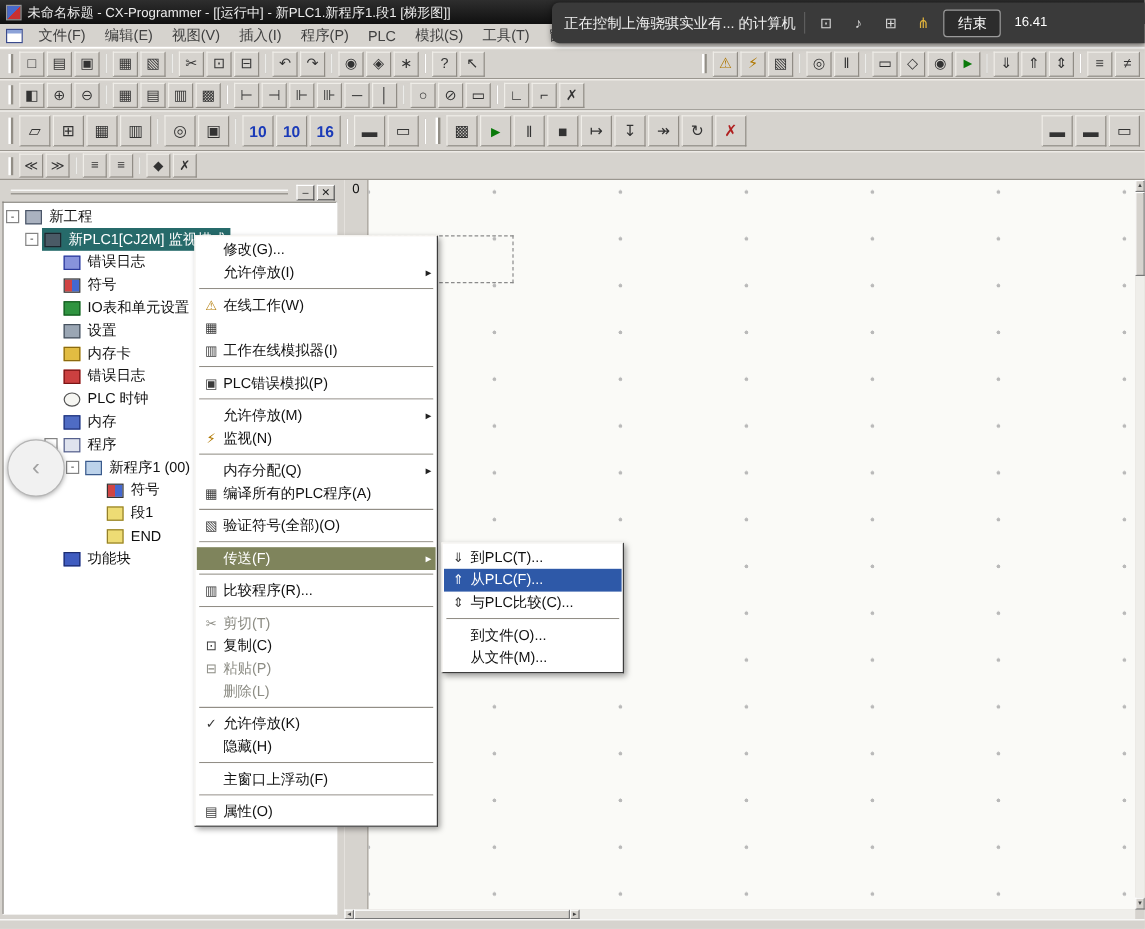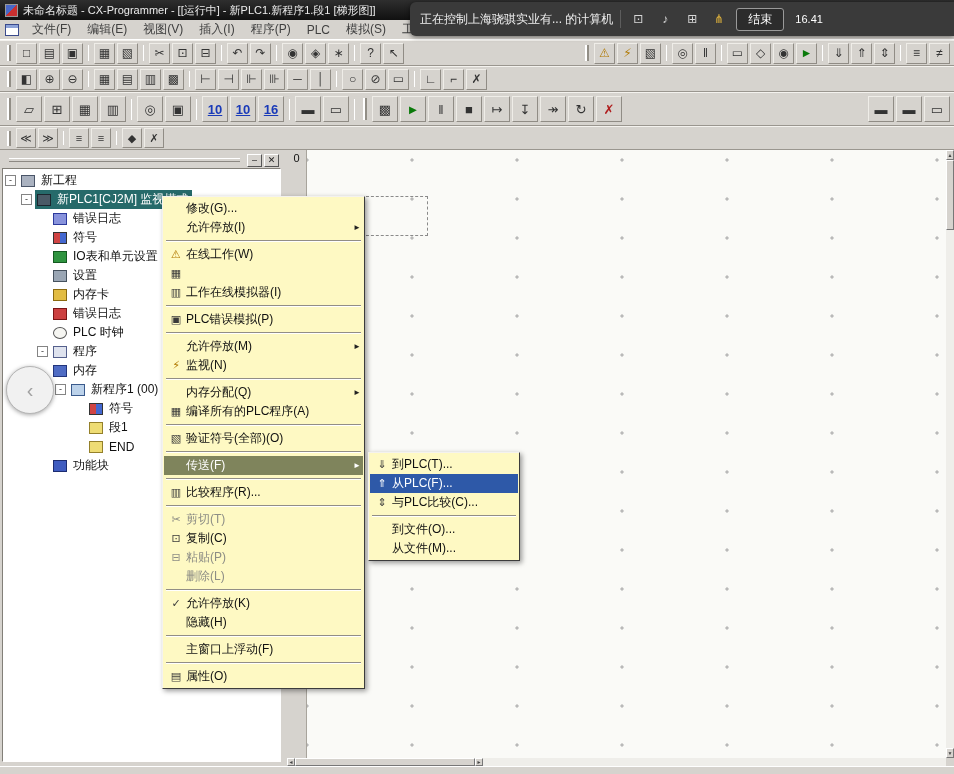--- a/index.html
+++ b/index.html
@@ -4,21 +4,21 @@
 <style>
   *{box-sizing:border-box;margin:0;padding:0}
   html,body{width:954px;height:774px}
   body{position:relative;overflow:hidden;background:#d6d3ce;font-family:"Liberation Sans","DejaVu Sans",sans-serif;font-size:12px;color:#111}
 
   
   .titlebar{position:absolute;left:0;top:0;width:954px;height:20px;background:linear-gradient(#2e2e2e,#101010);display:flex;align-items:center;gap:5px;padding:0 5px;color:#ececec;font-size:11px;white-space:nowrap}
   .app-icon{width:13px;height:13px;flex:none;background:linear-gradient(135deg,#4868c8 50%,#c83030 50%);border:1px solid #999}
 
   
-  .remote-bar{position:absolute;left:410px;top:2px;right:0;height:34px;z-index:50;background:#3a3a3a;border-radius:6px 0 0 6px;box-shadow:0 1px 5px rgba(0,0,0,.55);display:flex;align-items:center;gap:7px;padding:0 10px;color:#efefef;font-size:12px;white-space:nowrap}
+  .remote-bar{position:absolute;left:460px;top:2px;right:0;height:34px;z-index:50;background:#3a3a3a;border-radius:6px 0 0 6px;box-shadow:0 1px 5px rgba(0,0,0,.55);display:flex;align-items:center;gap:7px;padding:0 10px;color:#efefef;font-size:12px;white-space:nowrap}
   .rb-msg{overflow:hidden;text-overflow:ellipsis}
   .rb-div{width:1px;height:18px;background:#5d5d5d;flex:none}
   .rb-icon{width:20px;height:18px;flex:none;display:flex;align-items:center;justify-content:center;color:#d8d8d8;font-size:12px}
   .rb-icon.warn{color:#e2b43c}
   .rb-end{flex:none;border:1px solid #9a9a9a;border-radius:3px;background:#2c2c2c;color:#fff;padding:2px 11px;font-size:12px}
   .rb-timer{flex:none;color:#fff;font-size:11px;margin-left:4px}
 
   
   .menubar{position:absolute;left:0;top:20px;width:954px;height:20px;background:#d6d3ce;display:flex;align-items:center;border-bottom:1px solid #fff}
   .child-icon{width:14px;height:12px;flex:none;margin:0 5px;background:#fff;border:1px solid #3a4a8c;box-shadow:inset 0 3px 0 #8ca2d8}
@@ -33,21 +33,21 @@
   .tb4{top:126px;height:24px}
   .tbtn{width:21px;height:21px;flex:none;display:flex;align-items:center;justify-content:center;margin:0 1px;font-size:12px;color:#333;background:#d6d3ce;border:1px solid;border-color:#efede8 #908c85 #908c85 #efede8}
   .tb3 .tbtn{width:26px;height:26px;font-size:13px}
   .tb4 .tbtn{width:20px;height:20px;font-size:11px}
   .tgrip{width:3px;height:75%;flex:none;margin:0 4px;border-left:2px solid #fff;border-right:2px solid #928e86}
   .tsep{width:1px;height:70%;flex:none;background:#928e86;border-right:1px solid #fff;margin:0 4px}
   .tgap{flex:1}
   .c-warn{color:#b07800}
   .c-run{color:#0a7a0a}
   .c-stop{color:#b02020}
-  .c-num{color:#1a3ab8;font-weight:bold;text-decoration:underline;font-size:11px}
+  .c-num{color:#1a3ab8;font-weight:bold;font-size:11px}
 
   
   .tree-panel{position:absolute;left:0;top:150px;width:283px;height:616px;background:#d6d3ce;padding:2px}
   .pane-header{height:16px;display:flex;align-items:center;justify-content:flex-end;gap:2px;padding:0 2px}
   .pane-grip{flex:1;height:4px;margin:0 5px;border-top:1px solid #fff;border-bottom:1px solid #8d8983}
   .pane-btn{width:15px;height:13px;flex:none;display:flex;align-items:center;justify-content:center;font-size:9px;line-height:1;color:#222;background:#d6d3ce;border:1px solid;border-color:#fff #555 #555 #fff}
   .tree{height:calc(100% - 18px);background:#fff;border:1px solid;border-color:#827f78 #fff #fff #827f78;overflow:hidden;padding-top:2px}
   .trow{display:flex;align-items:center;height:19px;white-space:nowrap}
   .texp{width:11px;height:11px;flex:none;margin-right:3px;display:flex;align-items:center;justify-content:center;font-size:9px;line-height:1;color:#333;background:#fff;border:1px solid #848484}
   .texp:empty{visibility:hidden}
@@ -84,21 +84,21 @@
   .vscroll{position:absolute;right:0;top:150px;width:8px;height:608px;background:#efeeea}
   .hscroll{position:absolute;left:287px;top:758px;width:659px;height:8px;background:#efeeea;display:flex}
   .sbtn{width:8px;height:8px;flex:none;display:flex;align-items:center;justify-content:center;font-size:5px;color:#444;background:#d6d3ce;border:1px solid;border-color:#fff #777 #777 #fff}
   .vscroll .sbtn{width:8px;height:10px}
   .vscroll .sbtn.bottom{position:absolute;bottom:0}
   .vthumb{position:absolute;top:10px;left:0;width:8px;height:70px;background:#d6d3ce;border:1px solid;border-color:#fff #777 #777 #fff}
   .hthumb{width:180px;height:8px;background:#d6d3ce;border:1px solid;border-color:#fff #777 #777 #fff}
   .bottom-strip{position:absolute;left:0;top:766px;width:954px;height:8px;background:#d6d3ce;border-top:1px solid #fff}
 
   
-  .ctx{position:absolute;background:#fef9c3;border:1px solid;border-color:#f4f2ee #3c3c3c #3c3c3c #f4f2ee;box-shadow:2px 2px 5px rgba(0,0,0,.4);padding:2px 1px;font-size:12px}
+  .ctx{position:absolute;background:#ffffff;border:1px solid;border-color:#f4f2ee #3c3c3c #3c3c3c #f4f2ee;box-shadow:2px 2px 5px rgba(0,0,0,.4);padding:2px 1px;font-size:12px}
   .ctx-main{left:162px;top:196px;width:203px;z-index:60}
   .ctx-sub{left:368px;top:452px;width:152px;z-index:65}
   .mi{display:flex;align-items:center;height:19px;padding:0 2px;color:#111;white-space:nowrap}
   .mico{width:20px;flex:none;text-align:center;font-size:11px;color:#3a3a3a}
   .mico.yellow{color:#b07800}
   .mlab{flex:1;overflow:hidden}
   .marr{width:10px;flex:none;text-align:right;font-size:8px;color:#222}
   .mi.dis,.mi.dis .mico{color:#8d8d85}
   .mi.hl-olive{background:#7f845c;color:#fff}
   .mi.hl-olive .marr{color:#fff}
@@ -331,32 +331,32 @@
 
     <div class="trow" style="margin-left:34px">
       <span class="texp"></span>
       <span class="tnode">
           <span class="ticon i-plc-clock"></span>
           <span class="tlabel">PLC 时钟</span>
         </span>
     </div>
 
     <div class="trow" style="margin-left:34px">
+      <span class="texp"></span>
+      <span class="tnode">
+          <span class="ticon i-memory"></span>
+          <span class="tlabel">内存</span>
+        </span>
+    </div>
+
+    <div class="trow" style="margin-left:34px">
       <span class="texp">-</span>
       <span class="tnode">
           <span class="ticon i-programs"></span>
           <span class="tlabel">程序</span>
-        </span>
-    </div>
-
-    <div class="trow" style="margin-left:34px">
-      <span class="texp"></span>
-      <span class="tnode">
-          <span class="ticon i-memory"></span>
-          <span class="tlabel">内存</span>
         </span>
     </div>
 
     <div class="trow" style="margin-left:52px">
       <span class="texp">-</span>
       <span class="tnode">
           <span class="ticon i-program"></span>
           <span class="tlabel">新程序1 (00)</span>
         </span>
     </div>

